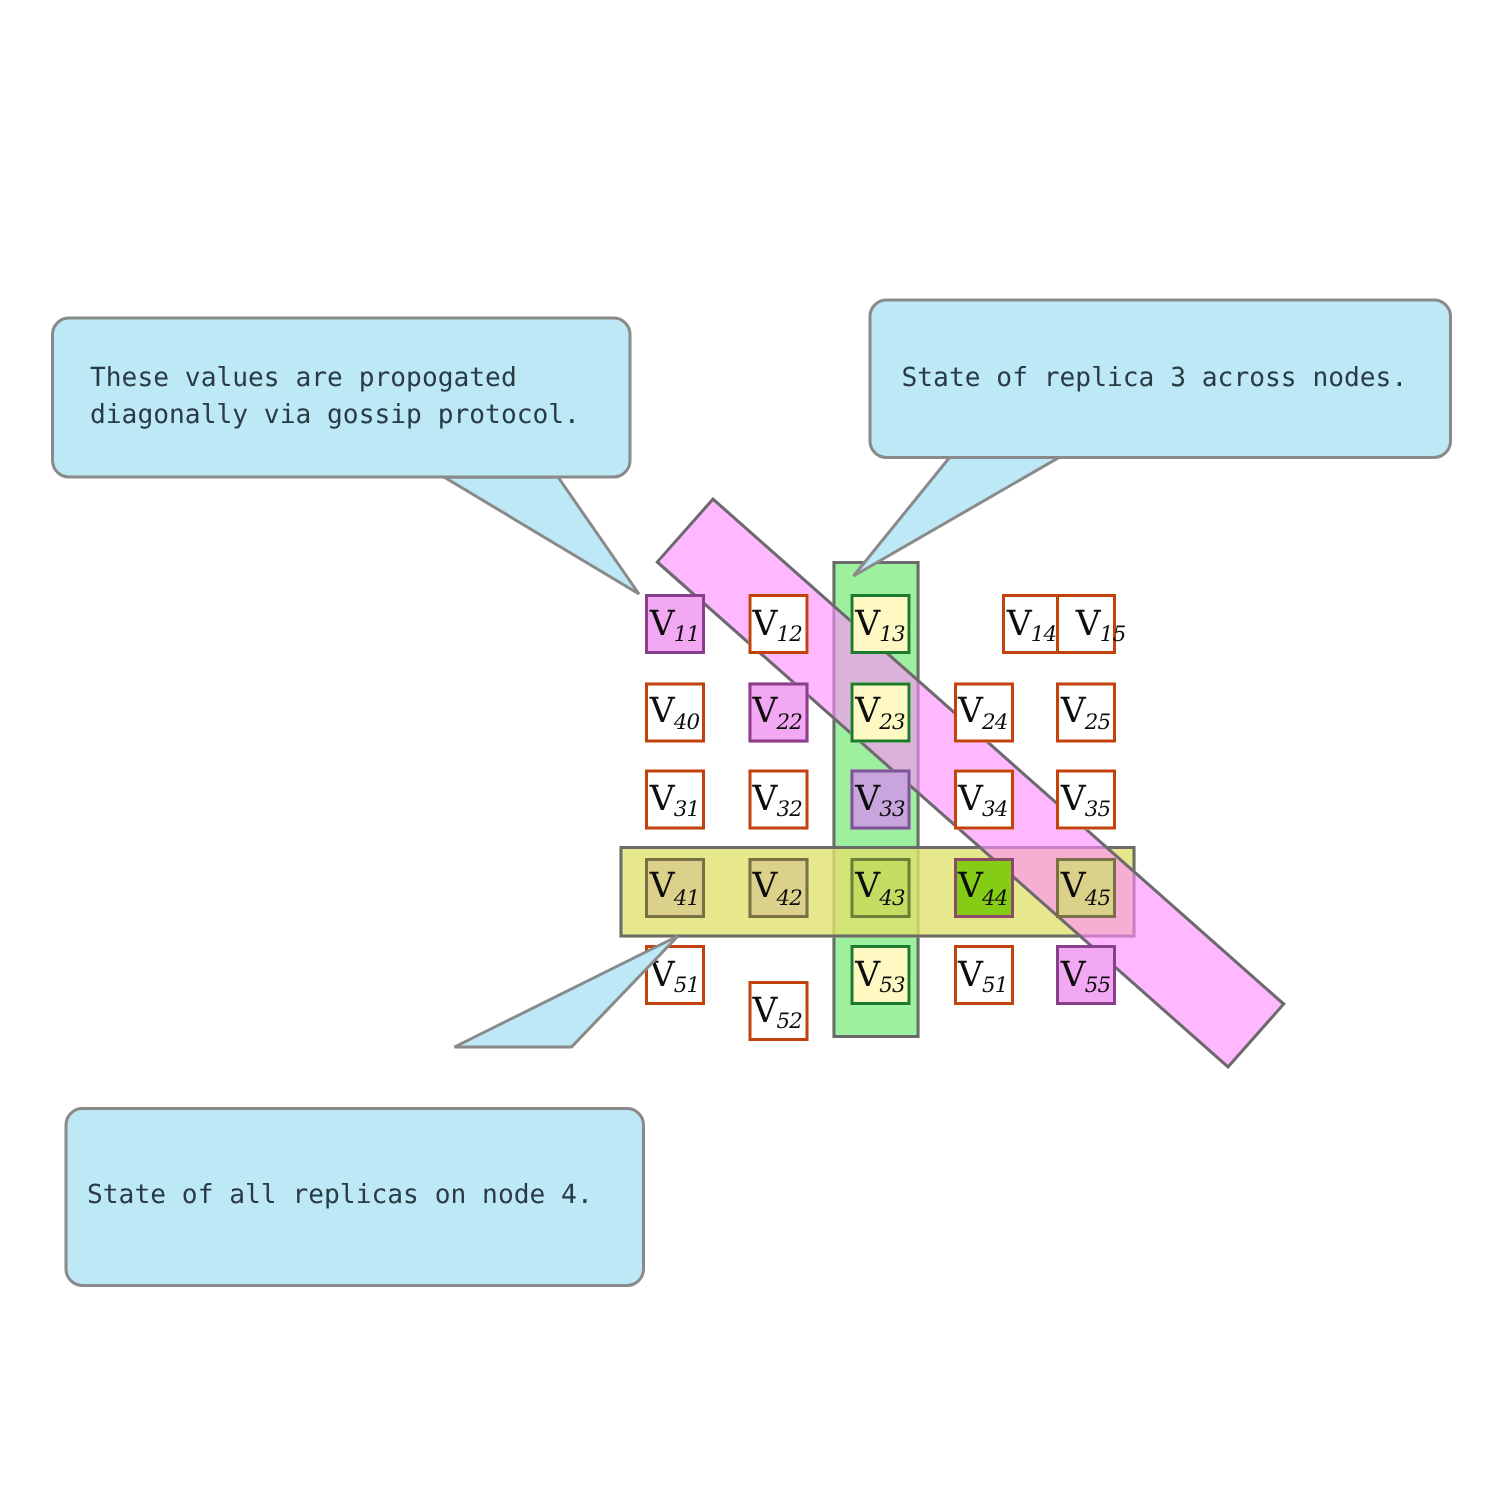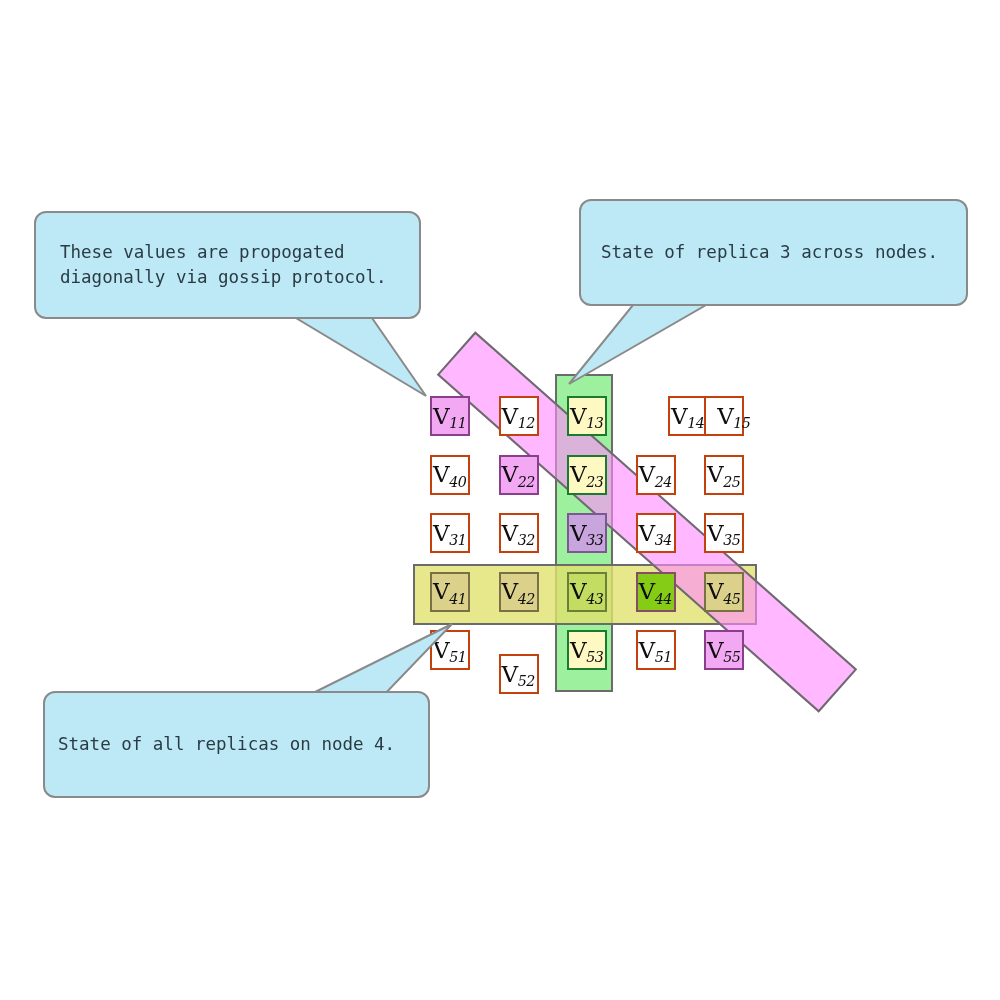--- a/index.html
+++ b/index.html
@@ -116,22 +116,22 @@
     width: 387px; height: 108px;
     padding: 0 16px 0 24px;
   }
   #callout-replica3 {
     left: 579px; top: 199px;
     width: 389px; height: 107px;
     padding: 0 0 0 20px;
     text-align: center;
   }
   #callout-node4 {
-    left: 43px;  top: 691px;
-    width: 387px; height: 107px;
+    left: 43px;  top: 738px;
+    width: 387px; height: 120px;
     padding: 0 0 0 13px;
   }
 
   
   #tails {
     position: absolute;
     left: 0; top: 0;
     width: 1000px; height: 1000px;
     z-index: 8;
     pointer-events: none;

